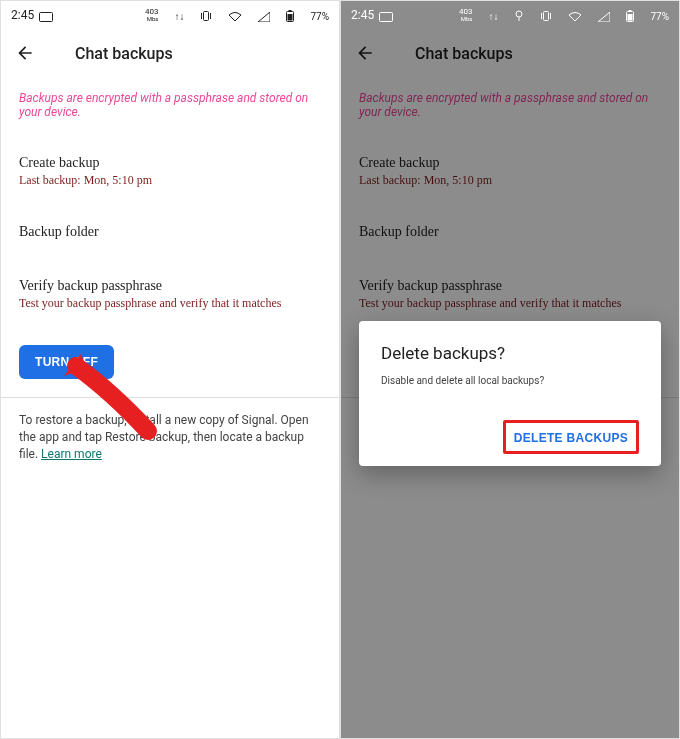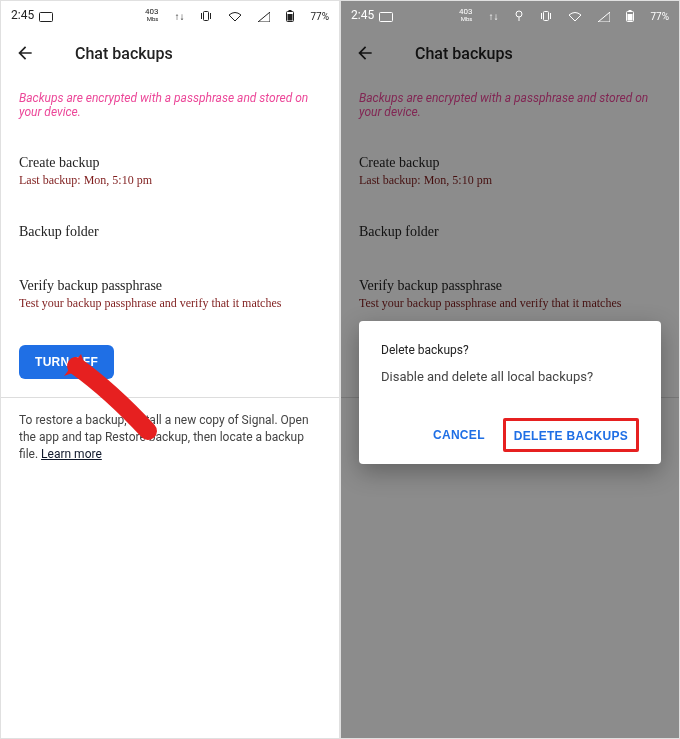--- a/index.html
+++ b/index.html
@@ -75,43 +75,43 @@
     border: none;
     cursor: pointer;
     margin: 8px 0 18px;
   }
   .divider { height: 1px; background: #ddd; margin: 0 -18px 14px; }
   .footnote {
     font-size: 12px;
     color: #444;
     line-height: 1.4;
   }
-  .footnote a { color: #0f172a; }
+  .footnote a { color: #0f766e; }
   
   .arrow {
     position: absolute;
     left: 55px;
     top: 335px;
     z-index: 20;
     pointer-events: none;
   }
   
   .dialog {
     position: absolute;
     left: 18px;
     right: 18px;
     top: 320px;
     background: #fff;
     border-radius: 4px;
     box-shadow: 0 8px 24px rgba(0,0,0,0.3);
     z-index: 10;
     padding: 22px 22px 12px;
   }
-  .dialog-title { font-size: 12px; color: #222; margin-bottom: 12px; }
-  .dialog-msg { font-size: 13px; color: #444; margin-bottom: 34px; }
+  .dialog-title { font-size: 17px; color: #222; margin-bottom: 12px; }
+  .dialog-msg { font-size: 10px; color: #444; margin-bottom: 34px; }
   .dialog-actions { display: flex; justify-content: flex-end; gap: 8px; }
   .dialog-btn {
     font-size: 12px;
     font-weight: 600;
     letter-spacing: 0.3px;
     color: #1f6fe5;
     background: none;
     border: none;
     padding: 8px 10px;
     cursor: pointer;
@@ -268,19 +268,18 @@
       <span>To restore a backup, install a new copy of Signal. Open the app and tap Restore backup, then locate a backup file. </span><a href="#">Learn more</a>
     </div>
   </div>
 
   <div class="peek-btn"></div>
 
   <div class="dialog">
     <div class="dialog-title">Delete backups?</div>
     <div class="dialog-msg">Disable and delete all local backups?</div>
     <div class="dialog-actions">
-      <button class="dialog-btn">CANCEL</button>
       <span class="highlight-box">
         <button class="dialog-btn" style="padding:2px 2px;">DELETE BACKUPS</button>
       </span>
     </div>
   </div>
 </div>
 
 </body></html>

